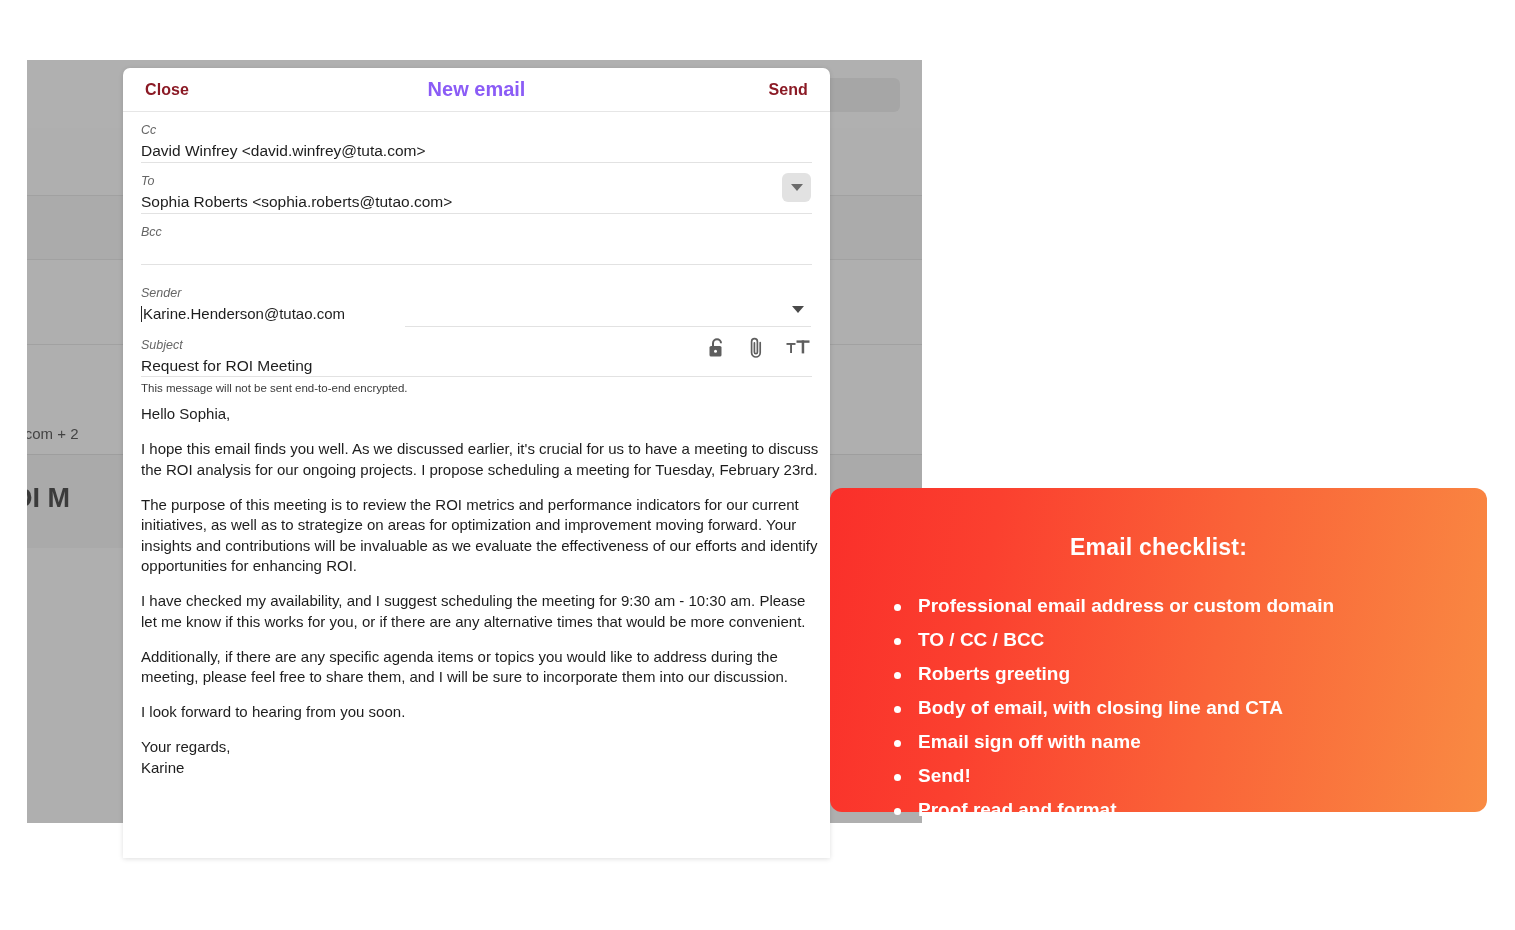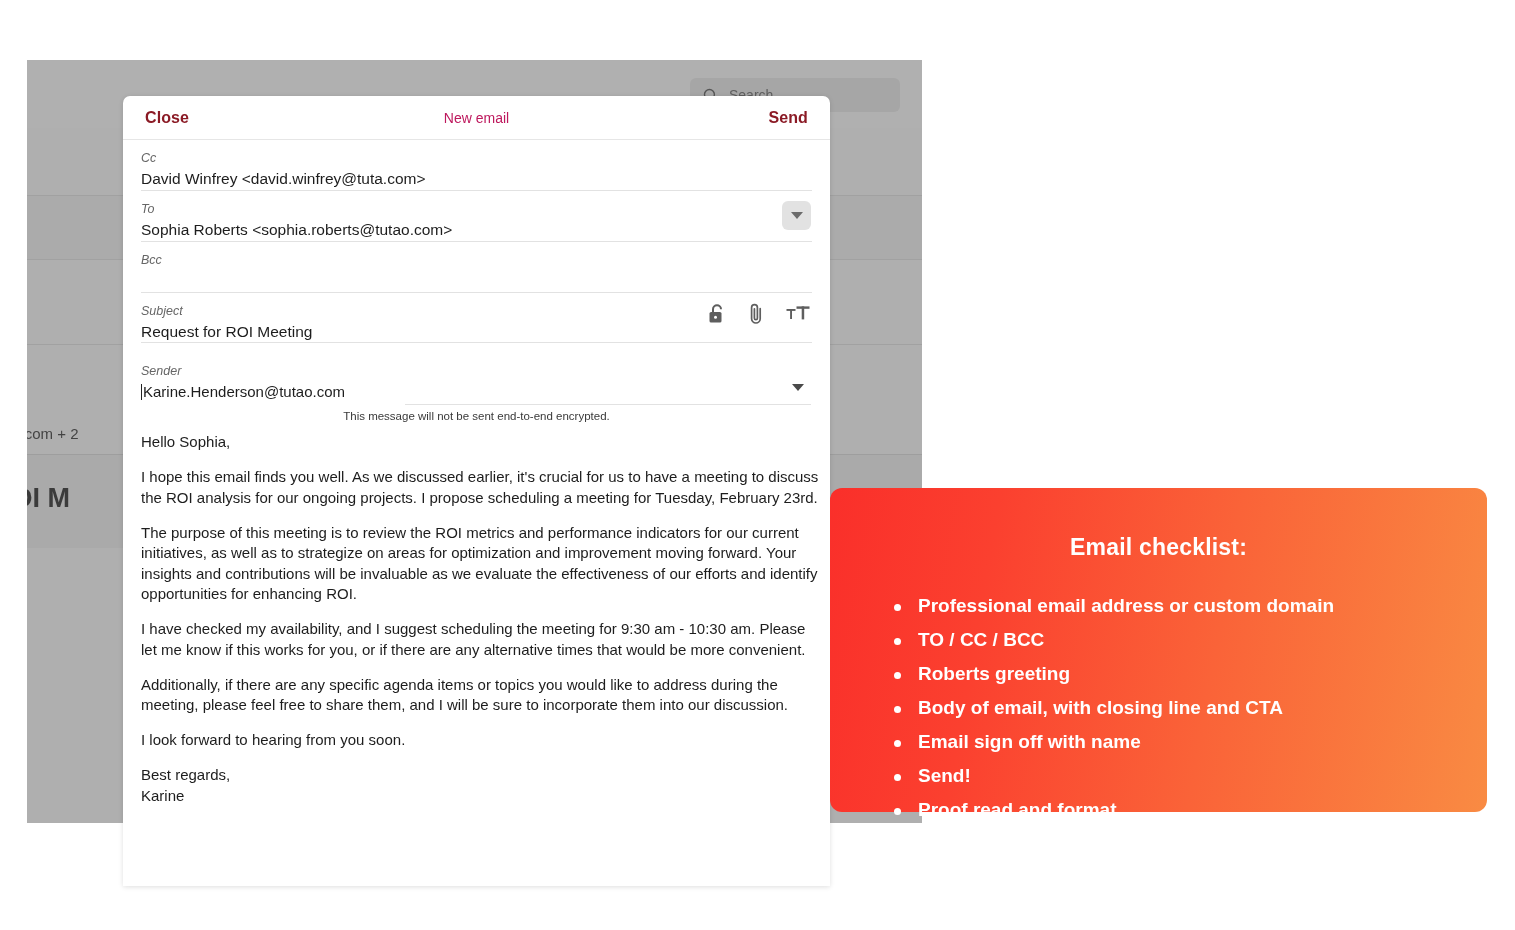--- a/index.html
+++ b/index.html
@@ -76,40 +76,39 @@
   
   .compose {
     position: absolute;
     left: 123px; top: 68px;
     width: 707px; height: 790px;
     background: #ffffff;
     border-radius: 7px 7px 0 0;
     box-shadow: 0 1px 5px rgba(0,0,0,0.13);
     overflow: hidden;
     z-index: 20;
-    margin-top: 28px;
   }
   .compose-header {
     position: relative;
     height: 44px;
     border-bottom: 1px solid #e6e6e6;
     display: flex; align-items: center;
     padding: 0 22px;
   }
   .btn-close, .btn-send {
     font-family: "Liberation Sans", sans-serif;
     font-size: 16px; font-weight: 700;
     color: #8b1a25;
     background: none; border: none; cursor: pointer;
     letter-spacing: 0.1px;
   }
   .compose-title {
     position: absolute; left: 0; right: 0; text-align: center;
     font-family: "Liberation Sans", sans-serif;
-    font-size: 14px; font-weight: 400; color: #be185d;
+    font-size: 20px; font-weight: 700; color: #8b5cf6;
     pointer-events: none;
   }
   .btn-send { margin-left: auto; position: relative; z-index: 2; }
   .btn-close { position: relative; z-index: 2; }
 
   .fields { padding: 0 18px; }
   .field {
     position: relative;
     padding-top: 10px;
     border-bottom: 1px solid #e2e2e2;
@@ -176,21 +175,20 @@
   .subject-tools {
     position: absolute; right: 2px; top: 9px;
     display: flex; align-items: center; gap: 20px;
   }
   .tool-icon { cursor: pointer; display:block; }
 
   .enc-note {
     font-family: "Liberation Sans", sans-serif;
     font-size: 11.5px; color: #3a3a3a;
     padding: 5px 0 10px 0;
-    text-align: center;
   }
 
   
   .mail-body {
     padding: 0 18px 0 18px;
     font-family: "Liberation Sans", sans-serif;
     font-size: 15px; color: #1d1d1d; line-height: 20.5px;
     width: 831px;
   }
   .mail-body p { margin: 0 0 14.5px 0; max-width: 680px; }
@@ -288,20 +286,29 @@
         <button class="to-dropdown">
           <span class="caret-down"></span>
         </button>
       </div>
 
       <div class="field bcc">
         <div class="field-label">Bcc</div>
         <div class="field-value"></div>
       </div>
 
+      <div class="field sender">
+        <div class="field-label">Sender</div>
+        <div class="field-value">
+          <span class="sender-caret"></span><span class="sender-value">Karine.Henderson@tutao.com</span>
+        </div>
+        <div class="sender-underline"></div>
+        <span class="sender-arrow"></span>
+      </div>
+
       <div class="field subject">
         <div class="field-label">Subject</div>
         <div class="field-value">Request for ROI Meeting</div>
 
         <div class="subject-tools">
           <svg class="tool-icon" width="20" height="22" viewBox="0 0 20 22">
             <path d="M6 9 V6.2 A4 4 0 0 1 14 6.2" fill="none" stroke="#5e5e5e" stroke-width="2"></path>
             <rect x="2.5" y="9" width="12" height="10.5" rx="1.6" fill="#5e5e5e"></rect>
             <circle cx="8.5" cy="14.3" r="1.5" fill="#ffffff"></circle>
           </svg>
@@ -314,41 +321,32 @@
             <g fill="#5e5e5e">
               <rect x="0.5" y="5" width="9" height="1.9"></rect>
               <rect x="4.1" y="5" width="1.9" height="10"></rect>
               <rect x="10.5" y="2.4" width="13" height="2.4"></rect>
               <rect x="15.7" y="2.4" width="2.5" height="13"></rect>
             </g>
           </svg>
         </div>
       </div>
 
-      <div class="field sender">
-        <div class="field-label">Sender</div>
-        <div class="field-value">
-          <span class="sender-caret"></span><span class="sender-value">Karine.Henderson@tutao.com</span>
-        </div>
-        <div class="sender-underline"></div>
-        <span class="sender-arrow"></span>
-      </div>
-
       <div class="enc-note">This message will not be sent end-to-end encrypted.</div>
     </div>
 
     <div class="mail-body">
       <p>Hello Sophia,</p>
       <p>I hope this email finds you well. As we discussed earlier, it's crucial for us to have a meeting to discuss the ROI analysis for our ongoing projects. I propose scheduling a meeting for Tuesday, February 23rd.</p>
       <p>The purpose of this meeting is to review the ROI metrics and performance indicators for our current initiatives, as well as to strategize on areas for optimization and improvement moving forward. Your insights and contributions will be invaluable as we evaluate the effectiveness of our efforts and identify opportunities for enhancing ROI.</p>
       <p>I have checked my availability, and I suggest scheduling the meeting for 9:30 am - 10:30 am. Please let me know if this works for you, or if there are any alternative times that would be more convenient.</p>
       <p>Additionally, if there are any specific agenda items or topics you would like to address during the meeting, please feel free to share them, and I will be sure to incorporate them into our discussion.</p>
       <p>I look forward to hearing from you soon.</p>
       <p class="sig">
-        <span>Best regards,</span><br>
+        <span>Your regards,</span><br>
         <span>Karine</span>
       </p>
     </div>
   </div>
 
   <div class="checklist">
     <div class="checklist-title">Email checklist:</div>
     <ul>
       <li>Professional email address or custom domain</li>
       <li>TO / CC / BCC</li>

